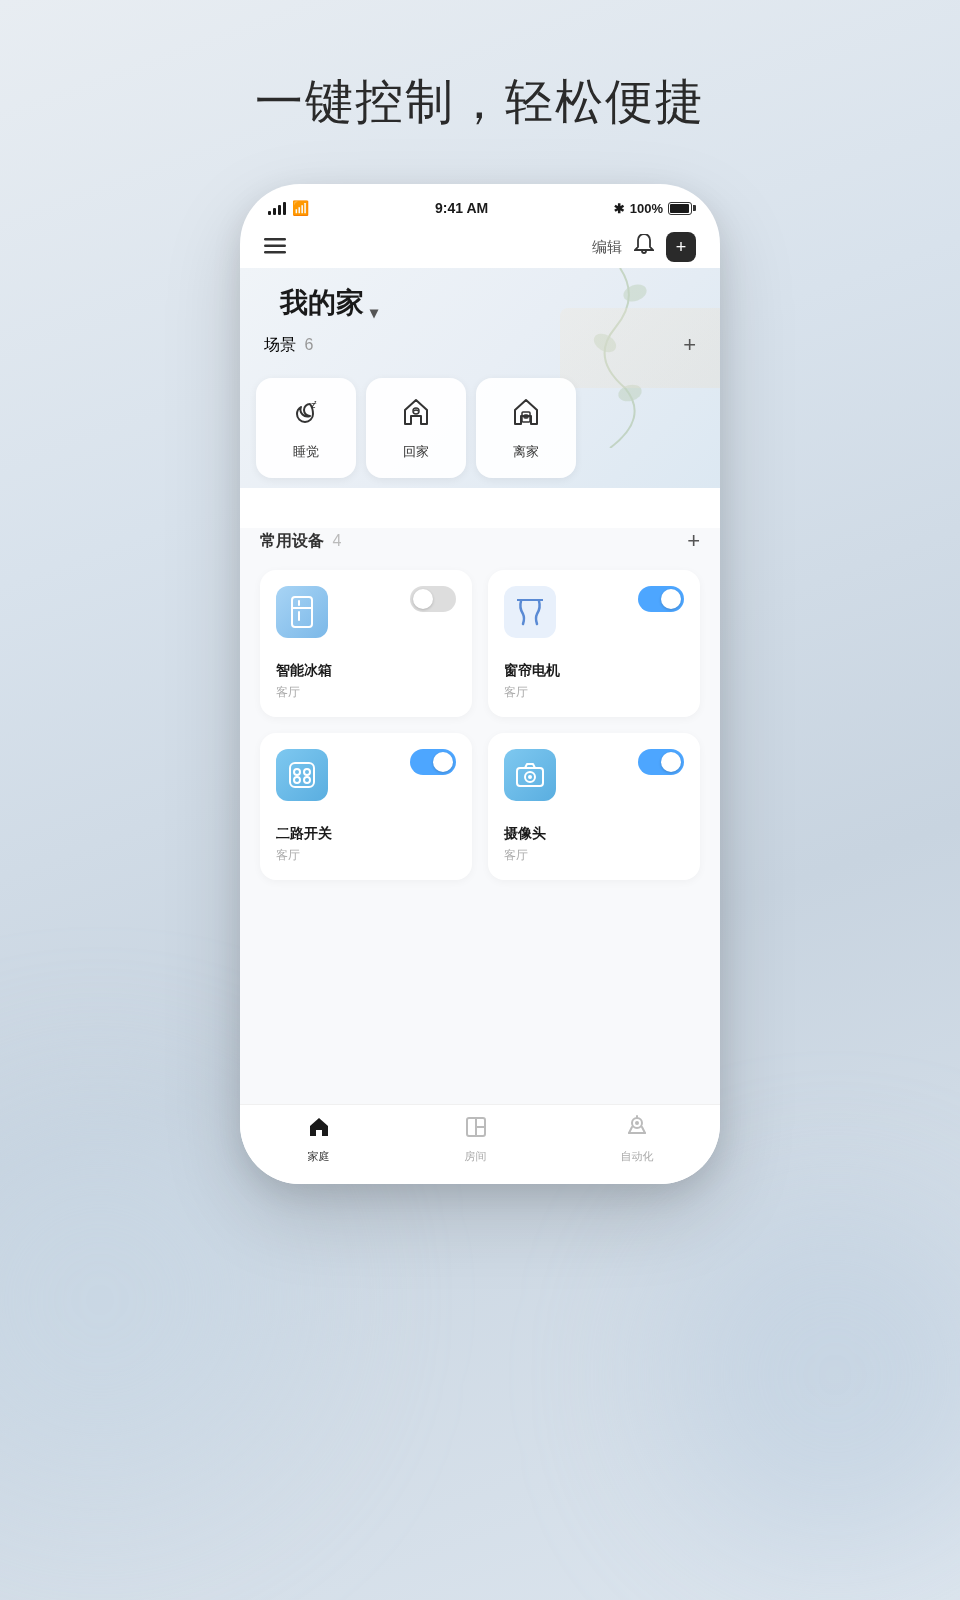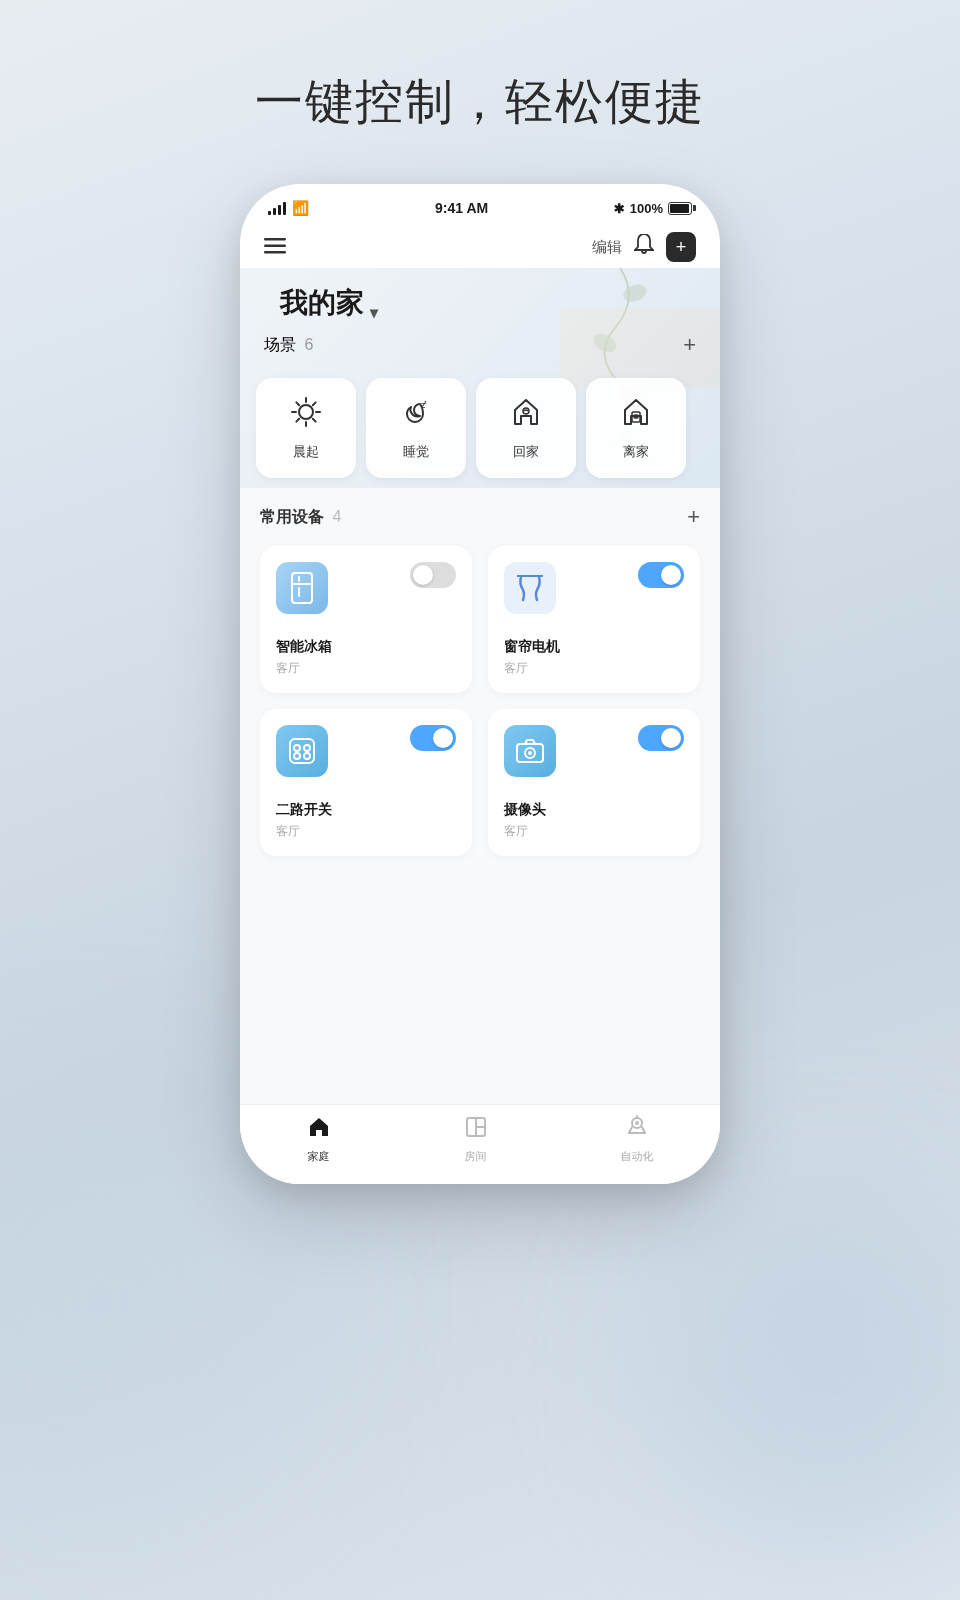--- a/index.html
+++ b/index.html
@@ -341,36 +341,20 @@
       <div class="scene-header">
         <div>
           <span>场景</span>
           <span class="scene-count">6</span>
         </div>
         <span class="scene-add">+</span>
       </div>
 
       <div class="scenes-row">
 
-        <div class="scene-card">
-          <div class="scene-icon">
-            <svg width="32" height="32" viewBox="0 0 32 32">
-              <circle cx="16" cy="16" r="7" fill="none" stroke="#333" stroke-width="2"></circle>
-              <line x1="16" y1="2" x2="16" y2="6" stroke="#333" stroke-width="2" stroke-linecap="round"></line>
-              <line x1="16" y1="26" x2="16" y2="30" stroke="#333" stroke-width="2" stroke-linecap="round"></line>
-              <line x1="2" y1="16" x2="6" y2="16" stroke="#333" stroke-width="2" stroke-linecap="round"></line>
-              <line x1="26" y1="16" x2="30" y2="16" stroke="#333" stroke-width="2" stroke-linecap="round"></line>
-              <line x1="6.34" y1="6.34" x2="9.17" y2="9.17" stroke="#333" stroke-width="2" stroke-linecap="round"></line>
-              <line x1="22.83" y1="22.83" x2="25.66" y2="25.66" stroke="#333" stroke-width="2" stroke-linecap="round"></line>
-              <line x1="25.66" y1="6.34" x2="22.83" y2="9.17" stroke="#333" stroke-width="2" stroke-linecap="round"></line>
-              <line x1="9.17" y1="22.83" x2="6.34" y2="25.66" stroke="#333" stroke-width="2" stroke-linecap="round"></line>
-            </svg>
-          </div>
-          <span class="scene-label">晨起</span>
-        </div>
 
         <div class="scene-card">
           <div class="scene-icon">
             <svg width="32" height="32" viewBox="0 0 32 32">
               <path d="M20 8C16.686 8 14 10.686 14 14C14 17.314 16.686 20 20 20C17.5 21 14.5 20.5 12.5 18.5C10.5 16.5 10 13.5 11 11C8.5 12.5 7 15.5 7 18C7 22.418 10.582 26 15 26C19.418 26 23 22.418 23 18C23 14 21.5 10 20 8Z" fill="none" stroke="#333" stroke-width="2" stroke-linejoin="round"></path>
               <text x="21" y="12" font-size="7" fill="#333" font-weight="bold">Z</text>
               <text x="24" y="8" font-size="5" fill="#333" font-weight="bold">z</text>
             </svg>
           </div>
           <span class="scene-label">睡觉</span>
@@ -394,21 +378,21 @@
               <rect x="12" y="16" width="8" height="10" rx="1" fill="none" stroke="#333" stroke-width="1.5"></rect>
               <rect x="14" y="19" width="4" height="3" rx="1" fill="none" stroke="#333" stroke-width="1.5"></rect>
               <circle cx="16" cy="21" r="1" fill="#333"></circle>
             </svg>
           </div>
           <span class="scene-label">离家</span>
         </div>
       </div>
     </div>
 
-    <div class="devices-section" style="background:#f8f9fb;padding:16px 20px 10px;">
+    <div class="devices-section" style="background:#f8f9fb;padding:0 20px 10px;margin-top:40px;">
       <div class="devices-header">
         <div>
           <span style="font-size:16px;font-weight:600;color:#333;">常用设备</span>
           <span style="font-size:16px;color:#bbb;margin-left:4px;">4</span>
         </div>
         <span style="font-size:22px;color:#555;cursor:pointer;">+</span>
       </div>
 
       <div class="devices-grid">
 

